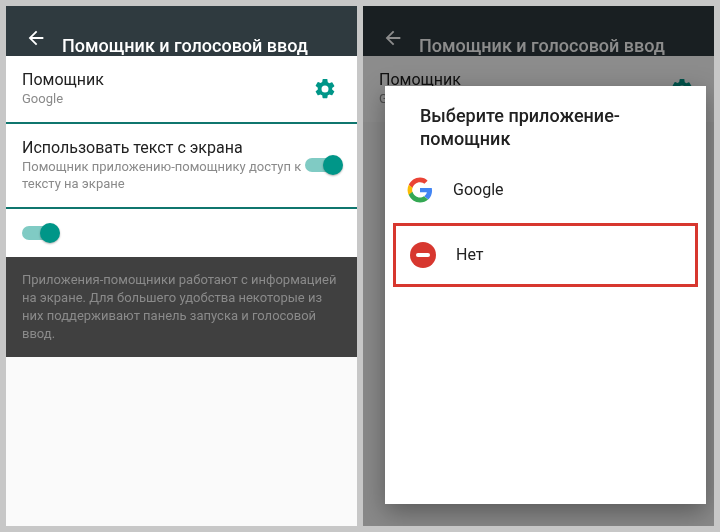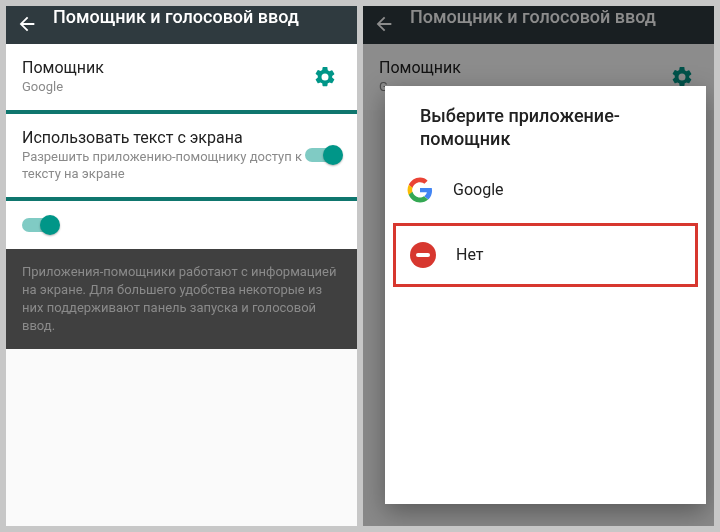--- a/index.html
+++ b/index.html
@@ -23,24 +23,24 @@
     flex: 1;
     background: #fafafa;
     overflow: hidden;
     display: flex;
     flex-direction: column;
   }
   
   .appbar {
     background: #2f3a3f;
     color: #fff;
-    height: 38px;
-    display: flex;
-    align-items: flex-start;
-    padding: 0 3px;
+    height: 50px;
+    display: flex;
+    align-items: flex-end;
+    padding: 0 12px;
   }
   .appbar .back {
     width: 36px;
     height: 36px;
     display: flex;
     align-items: center;
     justify-content: center;
     cursor: pointer;
   }
   .appbar .title {
@@ -50,21 +50,21 @@
     white-space: nowrap;
   }
   
   .list { flex: 1; background: #fafafa; }
   .row {
     display: flex;
     align-items: center;
     padding: 14px 16px;
     background: #fff;
   }
-  .row + .row { border-top: 4px solid #0f766e; }
+  .row + .row { border-top: 2px solid #0f766e; }
   .row .txt { flex: 1; }
   .row .ttl {
     font-size: 16px;
     color: #212121;
   }
   .row .sub {
     font-size: 13px;
     color: #8a8a8a;
     margin-top: 2px;
     line-height: 1.3;
@@ -229,21 +229,21 @@
         <div class="gear">
           <svg width="24" height="24" viewBox="0 0 24 24" fill="#009688">
               <path d="M19.14 12.94a7.07 7.07 0 0 0 .05-.94 7.07 7.07 0 0 0-.05-.94l2.03-1.58a.5.5 0 0 0 .12-.64l-1.92-3.32a.5.5 0 0 0-.6-.22l-2.39.96a7.03 7.03 0 0 0-1.62-.94l-.36-2.54A.5.5 0 0 0 13.9 2h-3.84a.5.5 0 0 0-.49.42l-.36 2.54c-.58.24-1.12.55-1.62.94l-2.39-.96a.5.5 0 0 0-.6.22L2.68 8.48a.5.5 0 0 0 .12.64l2.03 1.58c-.03.31-.05.63-.05.94s.02.63.05.94L2.8 14.16a.5.5 0 0 0-.12.64l1.92 3.32c.13.23.4.32.6.22l2.39-.96c.5.39 1.04.7 1.62.94l.36 2.54c.04.24.25.42.49.42h3.84c.24 0 .45-.18.49-.42l.36-2.54c.58-.24 1.12-.55 1.62-.94l2.39.96c.23.09.47 0 .6-.22l1.92-3.32a.5.5 0 0 0-.12-.64l-2.03-1.58zM12 15.5A3.5 3.5 0 1 1 12 8.5a3.5 3.5 0 0 1 0 7z"></path>
             </svg>
         </div>
       </div>
 
       <div class="row">
         <div class="txt">
           <div class="ttl">Использовать текст с экрана</div>
-          <div class="sub">Разрешить приложению-помощнику доступ к тексту на экране</div>
+          <div class="sub">Помощник приложению-помощнику доступ к тексту на экране</div>
         </div>
         <div class="switch">
           <div class="track"></div>
           <div class="thumb"></div>
         </div>
       </div>
 
       <div class="row">
         <div class="switch">
           <div class="track"></div>

